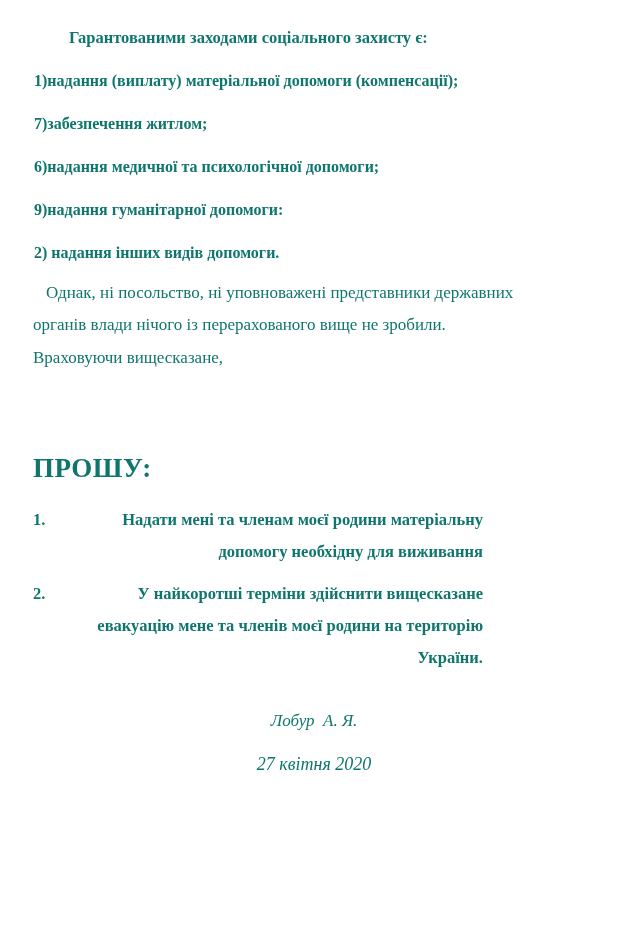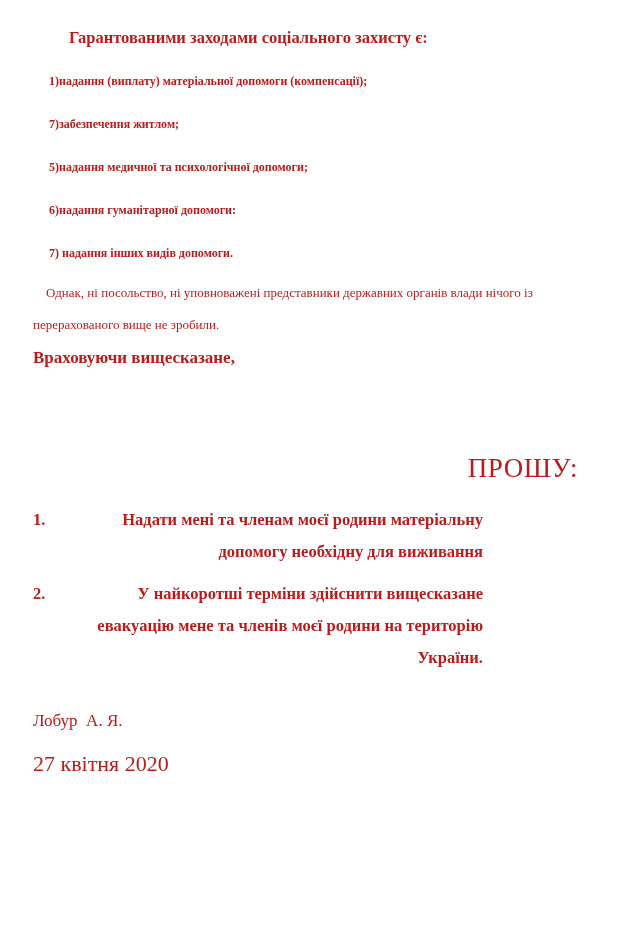--- a/index.html
+++ b/index.html
@@ -8,54 +8,54 @@
     background: #ffffff;
   }
   .page {
     position: relative;
     width: 640px;
     height: 927px;
     box-sizing: border-box;
     background: #ffffff;
     padding: 28px 62px 0 33px;
     font-family: "Liberation Serif", "DejaVu Serif", serif;
-    color: #b91c1c;
+    color: #0f766e;
     overflow: hidden;
   }
   .intro-heading {
     margin: 0;
     font-size: 16.5px;
     font-weight: bold;
     line-height: 20px;
     text-indent: 36px;
   }
   .g-item {
-    margin: 23px 0 0 16px;
-    font-size: 12px;
+    margin: 23px 0 0 1px;
+    font-size: 16px;
     font-weight: bold;
     line-height: 20px;
   }
   .para-complaint {
     margin: 14px 16px 0 0;
-    font-size: 13px;
+    font-size: 17px;
     font-weight: normal;
     line-height: 32px;
     text-indent: 13px;
   }
   .para-transition {
     margin: 5px 0 0 0;
     font-size: 17px;
-    font-weight: bold;
+    font-weight: normal;
     line-height: 24px;
   }
   .request-heading {
     margin: 82px 0 0 0;
     font-size: 27px;
-    font-weight: normal;
-    text-align: right;
+    font-weight: bold;
+    text-align: left;
     line-height: 32px;
     letter-spacing: 0.5px;
   }
   .request-list {
     margin-top: 20px;
   }
   .req-item {
     display: flex;
     font-size: 16.5px;
     font-weight: bold;
@@ -66,47 +66,48 @@
   }
   .req-num {
     flex: 0 0 25px;
   }
   .req-text {
     max-width: 425px;
     text-align: right;
   }
   .signature-block {
     margin: 36px -17px 0 0;
-    text-align: left;
+    text-align: center;
+    font-style: italic;
   }
   .sig-name {
     margin: 0;
     font-size: 17px;
     line-height: 22px;
     white-space: pre-wrap;
   }
   .sig-date {
     margin: 21px 0 0 0;
-    font-size: 22px;
+    font-size: 18px;
     line-height: 22px;
   }
 </style>
 </head>
 <body>
 
 <div class="page">
 
   <p class="intro-heading">Гарантованими заходами соціального захисту є:</p>
 
   <div>
     <p class="g-item">1)надання (виплату) матеріальної допомоги (компенсації);</p>
     <p class="g-item">7)забезпечення житлом;</p>
-    <p class="g-item">5)надання медичної та психологічної допомоги;</p>
-    <p class="g-item">6)надання гуманітарної допомоги:</p>
-    <p class="g-item">7) надання інших видів допомоги.</p>
+    <p class="g-item">6)надання медичної та психологічної допомоги;</p>
+    <p class="g-item">9)надання гуманітарної допомоги:</p>
+    <p class="g-item">2) надання інших видів допомоги.</p>
   </div>
 
   <p class="para-complaint">Однак, ні посольство, ні уповноважені представники державних органів влади нічого із перерахованого вище не зробили.</p>
 
   <p class="para-transition">Враховуючи вищесказане,</p>
 
   <p class="request-heading">ПРОШУ:</p>
 
   <div class="request-list">
     <div class="req-item">

